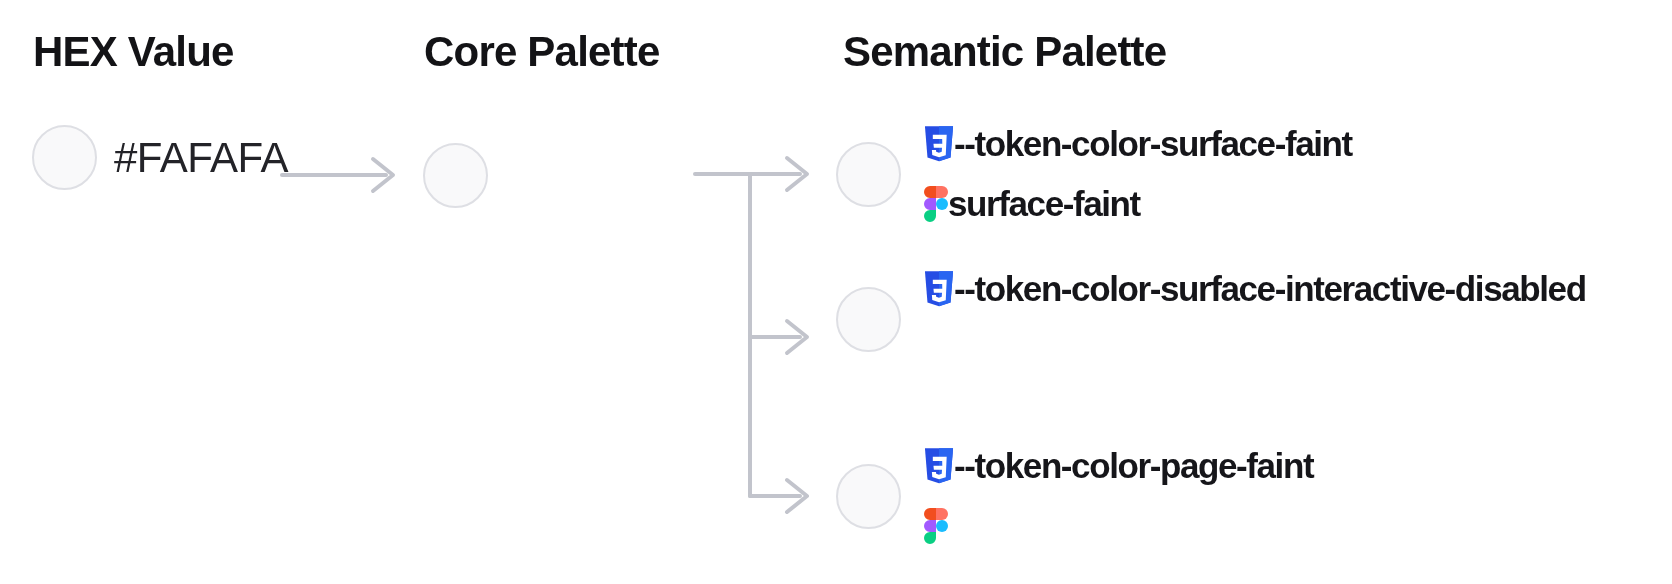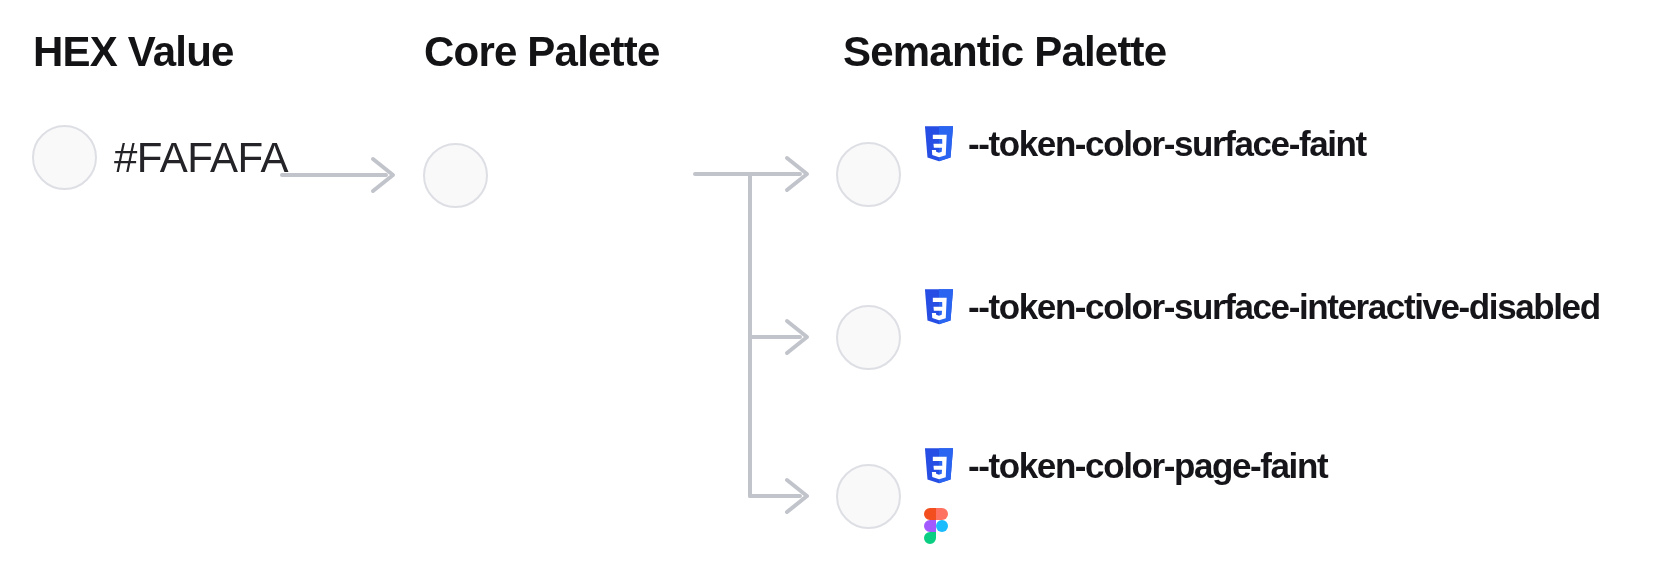--- a/index.html
+++ b/index.html
@@ -59,39 +59,38 @@
     pointer-events: none;
   }
 
   .sem-row {
     position: absolute;
     left: 836px;
     width: 830px;
     height: 120px;
   }
   #sem-row-0 { top: 114px; }
-  #sem-row-1 { top: 277px; }
+  #sem-row-1 { top: 259px; }
   #sem-row-2 { top: 436px; text-decoration: underline; }
   .sem-row .swatch {
     position: absolute;
     left: 0;
     top: 28px;
   }
   .sem-lines {
     position: absolute;
     left: 88px;
     top: 0;
     display: flex;
     flex-direction: column;
   }
   .sem-line {
     height: 60px;
     display: flex;
     align-items: center;
-    gap: 14px;
   }
   .token-label {
     font-size: 35px;
     font-weight: 700;
     color: #16161a;
     letter-spacing: -1.4px;
     white-space: nowrap;
   }
   .icon-box { flex: 0 0 auto; display: flex; align-items: center; }
 </style>
@@ -135,59 +134,71 @@
       <div class="sem-line">
         <span class="icon-box">
           <svg width="30" height="36" viewBox="0 0 32 38" xmlns="http://www.w3.org/2000/svg">
             <path d="M1 0 H31 L28.3 33.5 L16 37.4 L3.7 33.5 Z" fill="#264DE4"></path>
             <path d="M16 0 H31 L28.3 33.5 L16 37.4 Z" fill="#2965F1"></path>
             <path d="M9.4 9 L24.2 9 L23.2 31 L16 33.2 L8.8 30.8 L8.4 25.4 L12.8 25.4 L13 27.2 L16 28.2 L18.9 27.2 L19.2 23 L10.5 23 L10.1 18.6 L19.5 18.6 L19.4 13.6 L9.4 13.6 Z" fill="#FFFFFF"></path>
           </svg>
         </span>
         <span class="token-label">--token-color-surface-faint</span>
       </div>
-    </div>
-  </div>
-
-  <div class="sem-row" id="sem-row-1">
-    <div class="swatch" style="background: rgb(249, 249, 250); border-color: rgb(222, 223, 228);"></div>
-    <div class="sem-lines">
-      <div class="sem-line">
-        <span class="icon-box">
-          <svg width="30" height="36" viewBox="0 0 32 38" xmlns="http://www.w3.org/2000/svg">
-            <path d="M1 0 H31 L28.3 33.5 L16 37.4 L3.7 33.5 Z" fill="#264DE4"></path>
-            <path d="M16 0 H31 L28.3 33.5 L16 37.4 Z" fill="#2965F1"></path>
-            <path d="M9.4 9 L24.2 9 L23.2 31 L16 33.2 L8.8 30.8 L8.4 25.4 L12.8 25.4 L13 27.2 L16 28.2 L18.9 27.2 L19.2 23 L10.5 23 L10.1 18.6 L19.5 18.6 L19.4 13.6 L9.4 13.6 Z" fill="#FFFFFF"></path>
-          </svg>
-        </span>
-        <span class="token-label">--token-color-surface-interactive-disabled</span>
-      </div>
-    </div>
-  </div>
-
-  <div class="sem-row" id="sem-row-2">
-    <div class="swatch" style="background: rgb(249, 249, 250); border-color: rgb(222, 223, 228);"></div>
-    <div class="sem-lines">
-      <div class="sem-line">
-        <span class="icon-box">
-          <svg width="30" height="36" viewBox="0 0 32 38" xmlns="http://www.w3.org/2000/svg">
-            <path d="M1 0 H31 L28.3 33.5 L16 37.4 L3.7 33.5 Z" fill="#264DE4"></path>
-            <path d="M16 0 H31 L28.3 33.5 L16 37.4 Z" fill="#2965F1"></path>
-            <path d="M9.4 9 L24.2 9 L23.2 31 L16 33.2 L8.8 30.8 L8.4 25.4 L12.8 25.4 L13 27.2 L16 28.2 L18.9 27.2 L19.2 23 L10.5 23 L10.1 18.6 L19.5 18.6 L19.4 13.6 L9.4 13.6 Z" fill="#FFFFFF"></path>
-          </svg>
-        </span>
-        <span class="token-label">--token-color-page-faint</span>
-      </div>
       <div class="sem-line">
         <span class="icon-box">
           <svg width="24" height="36" viewBox="0 0 38 57" xmlns="http://www.w3.org/2000/svg">
             <path d="M0 9.5A9.5 9.5 0 0 1 9.5 0H19v19H9.5A9.5 9.5 0 0 1 0 9.5z" fill="#F24E1E"></path>
             <path d="M19 0h9.5a9.5 9.5 0 1 1 0 19H19V0z" fill="#FF7262"></path>
             <path d="M0 28.5A9.5 9.5 0 0 1 9.5 19H19v19H9.5A9.5 9.5 0 0 1 0 28.5z" fill="#A259FF"></path>
             <circle cx="28.5" cy="28.5" r="9.5" fill="#1ABCFE"></circle>
             <path d="M0 47.5A9.5 9.5 0 0 1 9.5 38H19v9.5A9.5 9.5 0 1 1 0 47.5z" fill="#0ACF83"></path>
           </svg>
         </span>
+        <span class="token-label">surface-faint</span>
       </div>
     </div>
   </div>
 
+  <div class="sem-row" id="sem-row-1">
+    <div class="swatch" style="background: rgb(249, 249, 250); border-color: rgb(222, 223, 228);"></div>
+    <div class="sem-lines">
+      <div class="sem-line">
+        <span class="icon-box">
+          <svg width="30" height="36" viewBox="0 0 32 38" xmlns="http://www.w3.org/2000/svg">
+            <path d="M1 0 H31 L28.3 33.5 L16 37.4 L3.7 33.5 Z" fill="#264DE4"></path>
+            <path d="M16 0 H31 L28.3 33.5 L16 37.4 Z" fill="#2965F1"></path>
+            <path d="M9.4 9 L24.2 9 L23.2 31 L16 33.2 L8.8 30.8 L8.4 25.4 L12.8 25.4 L13 27.2 L16 28.2 L18.9 27.2 L19.2 23 L10.5 23 L10.1 18.6 L19.5 18.6 L19.4 13.6 L9.4 13.6 Z" fill="#FFFFFF"></path>
+          </svg>
+        </span>
+        <span class="token-label">--token-color-surface-interactive-disabled</span>
+      </div>
+    </div>
+  </div>
+
+  <div class="sem-row" id="sem-row-2">
+    <div class="swatch" style="background: rgb(249, 249, 250); border-color: rgb(222, 223, 228);"></div>
+    <div class="sem-lines">
+      <div class="sem-line">
+        <span class="icon-box">
+          <svg width="30" height="36" viewBox="0 0 32 38" xmlns="http://www.w3.org/2000/svg">
+            <path d="M1 0 H31 L28.3 33.5 L16 37.4 L3.7 33.5 Z" fill="#264DE4"></path>
+            <path d="M16 0 H31 L28.3 33.5 L16 37.4 Z" fill="#2965F1"></path>
+            <path d="M9.4 9 L24.2 9 L23.2 31 L16 33.2 L8.8 30.8 L8.4 25.4 L12.8 25.4 L13 27.2 L16 28.2 L18.9 27.2 L19.2 23 L10.5 23 L10.1 18.6 L19.5 18.6 L19.4 13.6 L9.4 13.6 Z" fill="#FFFFFF"></path>
+          </svg>
+        </span>
+        <span class="token-label">--token-color-page-faint</span>
+      </div>
+      <div class="sem-line">
+        <span class="icon-box">
+          <svg width="24" height="36" viewBox="0 0 38 57" xmlns="http://www.w3.org/2000/svg">
+            <path d="M0 9.5A9.5 9.5 0 0 1 9.5 0H19v19H9.5A9.5 9.5 0 0 1 0 9.5z" fill="#F24E1E"></path>
+            <path d="M19 0h9.5a9.5 9.5 0 1 1 0 19H19V0z" fill="#FF7262"></path>
+            <path d="M0 28.5A9.5 9.5 0 0 1 9.5 19H19v19H9.5A9.5 9.5 0 0 1 0 28.5z" fill="#A259FF"></path>
+            <circle cx="28.5" cy="28.5" r="9.5" fill="#1ABCFE"></circle>
+            <path d="M0 47.5A9.5 9.5 0 0 1 9.5 38H19v9.5A9.5 9.5 0 1 1 0 47.5z" fill="#0ACF83"></path>
+          </svg>
+        </span>
+      </div>
+    </div>
+  </div>
+
 </div>
 
 </body></html>

